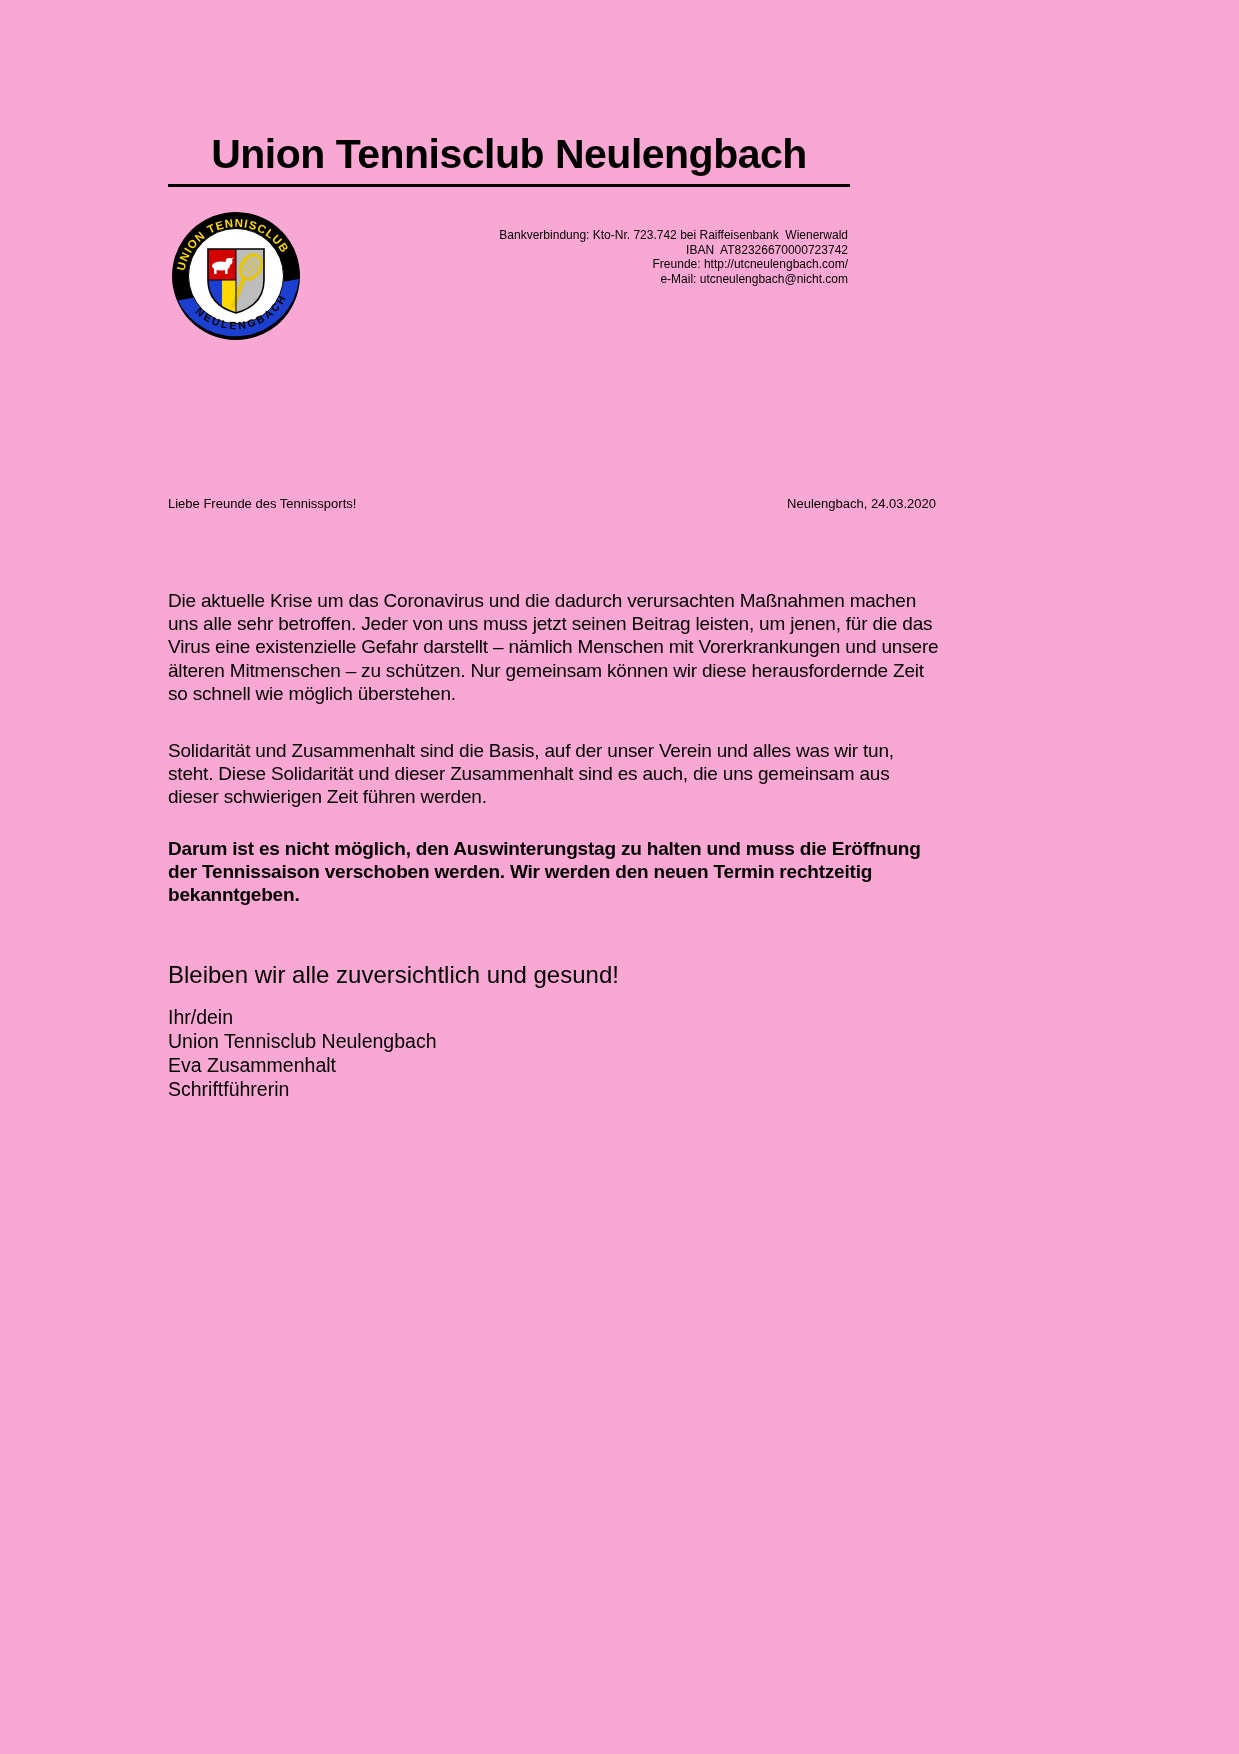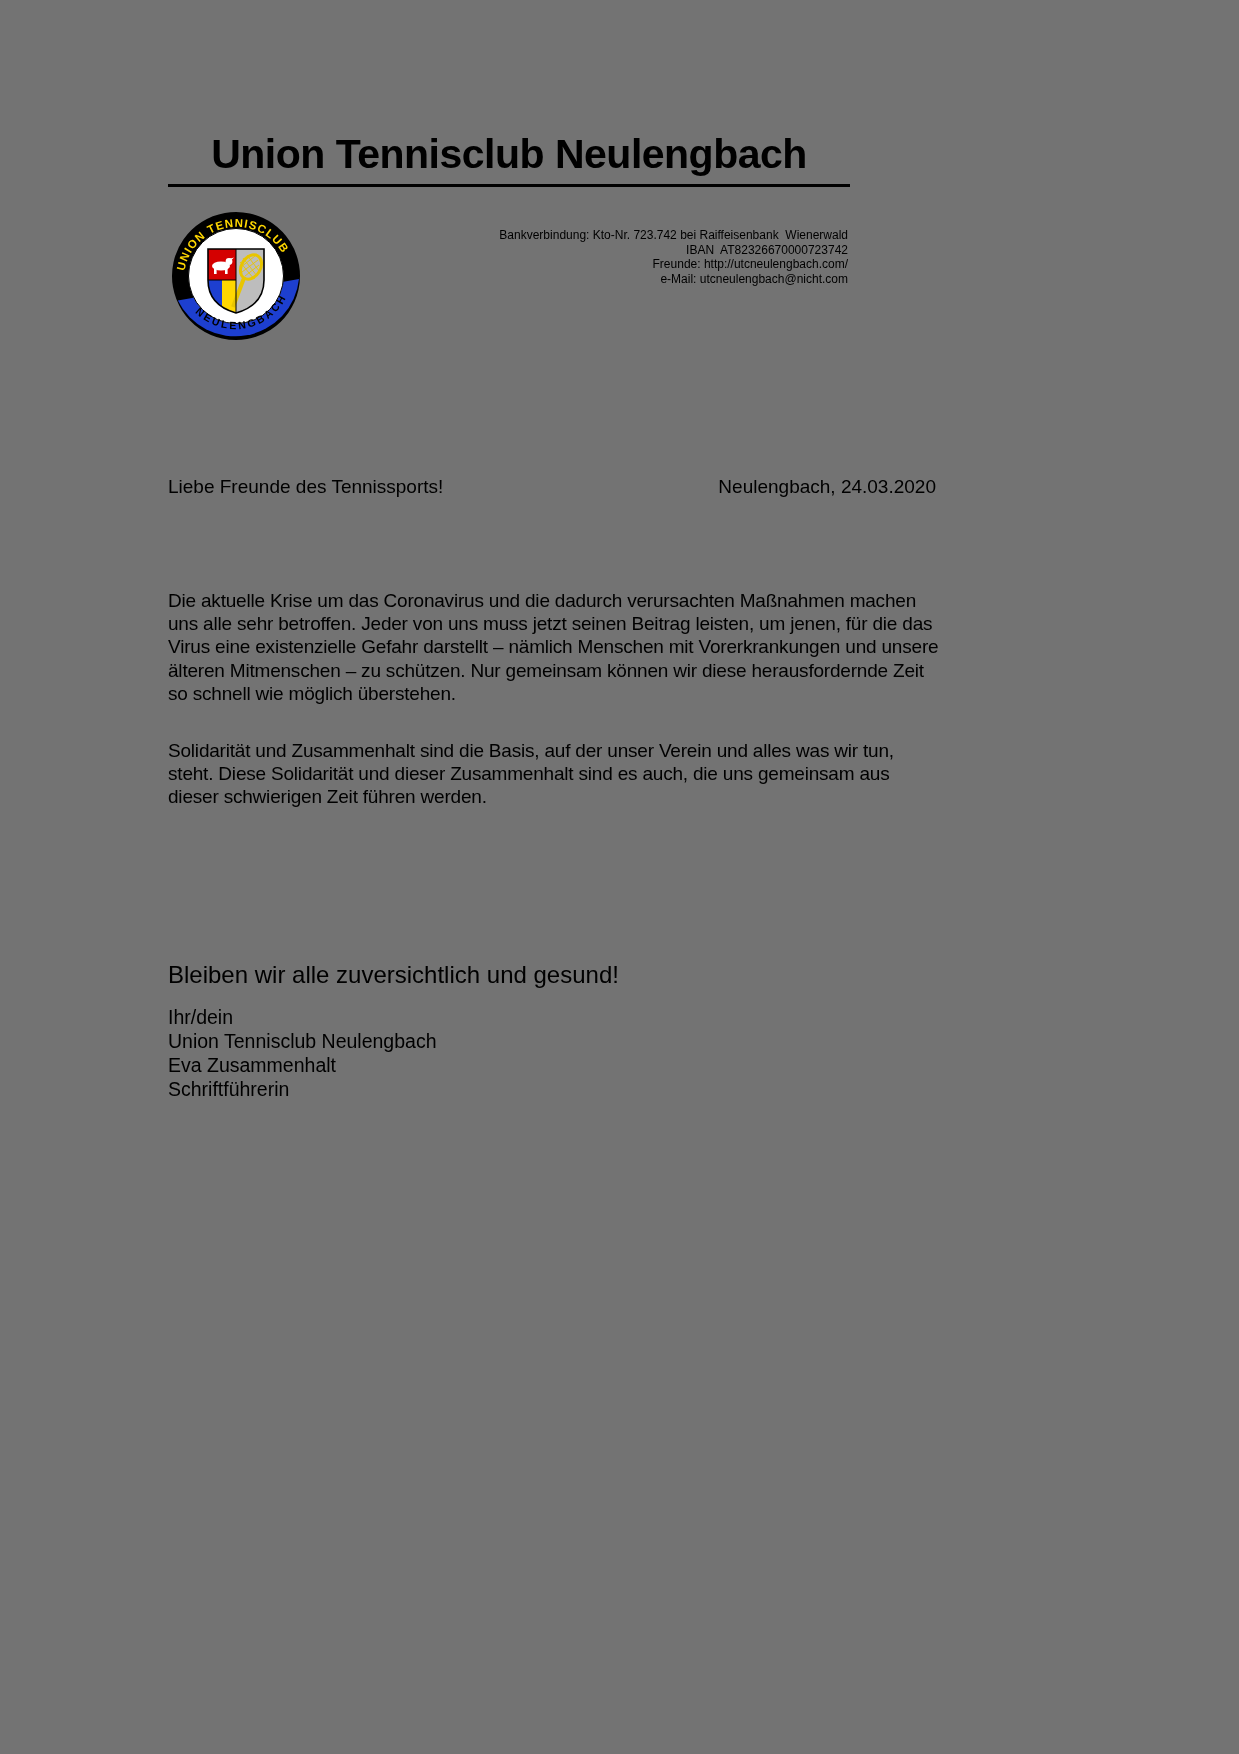--- a/index.html
+++ b/index.html
@@ -1,34 +1,34 @@
 <!DOCTYPE html>
 <html><head>
 <meta charset="utf-8">
 <style>
   html,body{margin:0;padding:0;background:#fff;}
   .page{
     position:relative;
     width:1239px;height:1754px;
-    background:#737373;
+    background:#f9a8d4;
     font-family:"Liberation Sans", sans-serif;
     color:#000;
     overflow:hidden;
   }
   .title-block{position:absolute;left:168px;top:130px;width:682px;text-align:center;}
   .title{font-size:41px;font-weight:bold;letter-spacing:-0.5px;margin:0;line-height:48px;}
   .title-rule{border:none;border-top:3px solid #000;margin:6px 0 0 0;}
   .subtitle{font-size:20px;margin-top:4px;}
   .logo-wrap{position:absolute;left:170px;top:210px;width:132px;height:132px;}
   .contact{position:absolute;left:300px;top:228px;width:548px;text-align:right;}
   .postal{font-size:17.5px;margin-bottom:4px;}
   .fine{font-size:12px;line-height:14.6px;white-space:pre-wrap;}
   .salutation-row{
-    position:absolute;left:168px;top:476px;width:768px;
-    display:flex;justify-content:space-between;font-size:19px;
+    position:absolute;left:168px;top:496px;width:768px;
+    display:flex;justify-content:space-between;font-size:13px;
   }
   .body-par{
     position:absolute;left:168px;width:772px;
     font-size:19px;line-height:23.2px;letter-spacing:-0.2px;
   }
   .p1{top:570px;}
   .p2{top:720px;}
   .p3{top:818px;font-weight:bold;}
   .closing{position:absolute;left:168px;top:961px;font-size:24px;text-align:center;}
   .signature{position:absolute;left:168px;top:1005px;font-size:19.5px;line-height:24px;}
@@ -98,20 +98,21 @@
     <div class="fine">e-Mail: utcneulengbach@nicht.com</div>
   </div>
 
   <div class="salutation-row">
     <span>Liebe Freunde des Tennissports!</span>
     <span>Neulengbach, 24.03.2020</span>
   </div>
 
   <p class="body-par p1">Die aktuelle Krise um das Coronavirus und die dadurch verursachten Maßnahmen machen uns alle sehr betroffen. Jeder von uns muss jetzt seinen Beitrag leisten, um jenen, für die das Virus eine existenzielle Gefahr darstellt – nämlich Menschen mit Vorerkrankungen und unsere älteren Mitmenschen – zu schützen. Nur gemeinsam können wir diese herausfordernde Zeit so schnell wie möglich überstehen.</p>
   <p class="body-par p2">Solidarität und Zusammenhalt sind die Basis, auf der unser Verein und alles was wir tun, steht. Diese Solidarität und dieser Zusammenhalt sind es auch, die uns gemeinsam aus dieser schwierigen Zeit führen werden.</p>
+  <p class="body-par p3">Darum ist es nicht möglich, den Auswinterungstag zu halten und muss die Eröffnung der Tennissaison verschoben werden. Wir werden den neuen Termin rechtzeitig bekanntgeben.</p>
 
   <div class="closing">Bleiben wir alle zuversichtlich und gesund!</div>
 
   <div class="signature">
     <div>Ihr/dein</div>
     <div>Union Tennisclub Neulengbach</div>
     <div>Eva Zusammenhalt</div>
     <div>Schriftführerin</div>
   </div>
 

